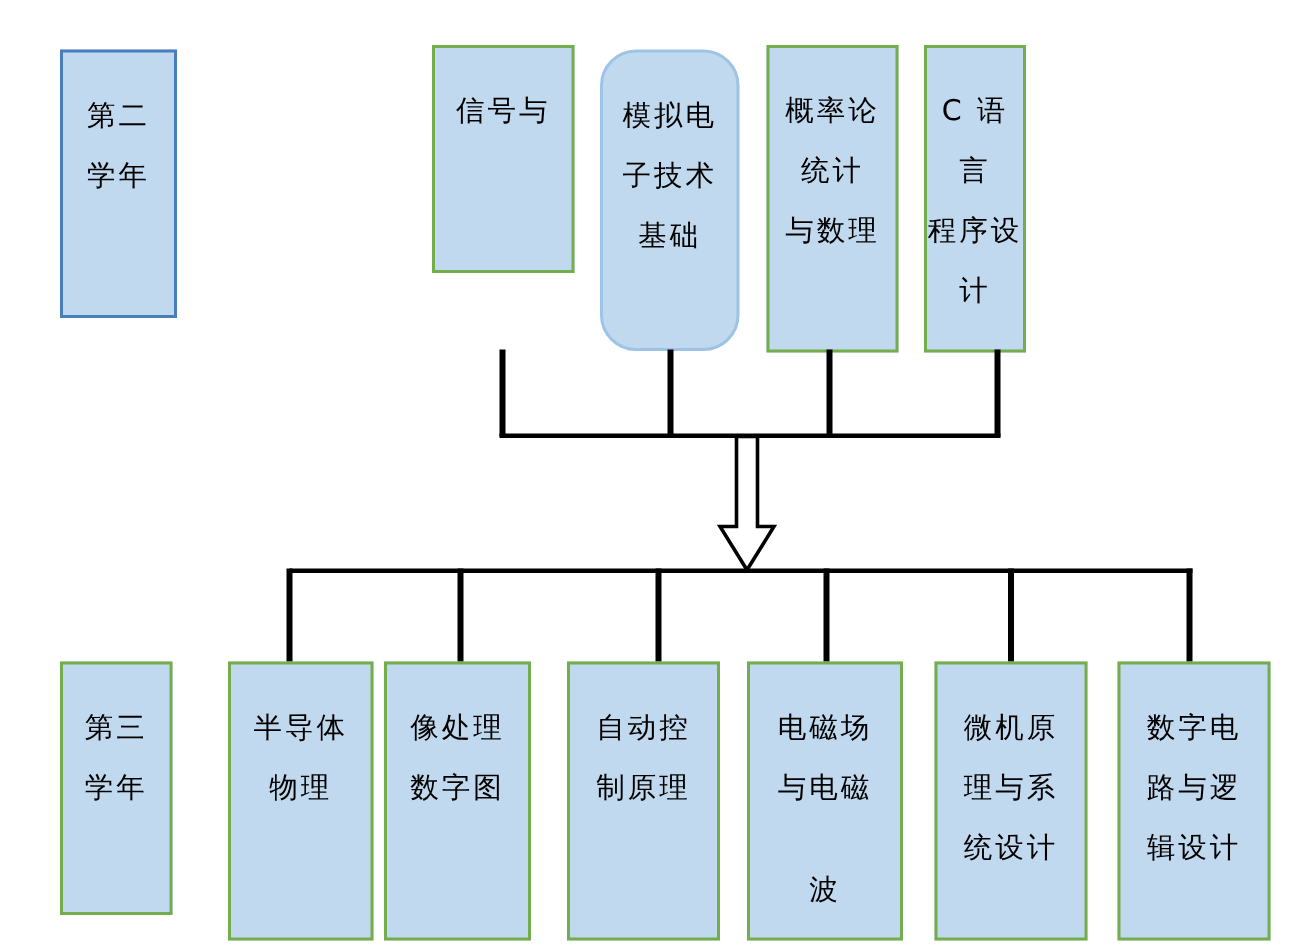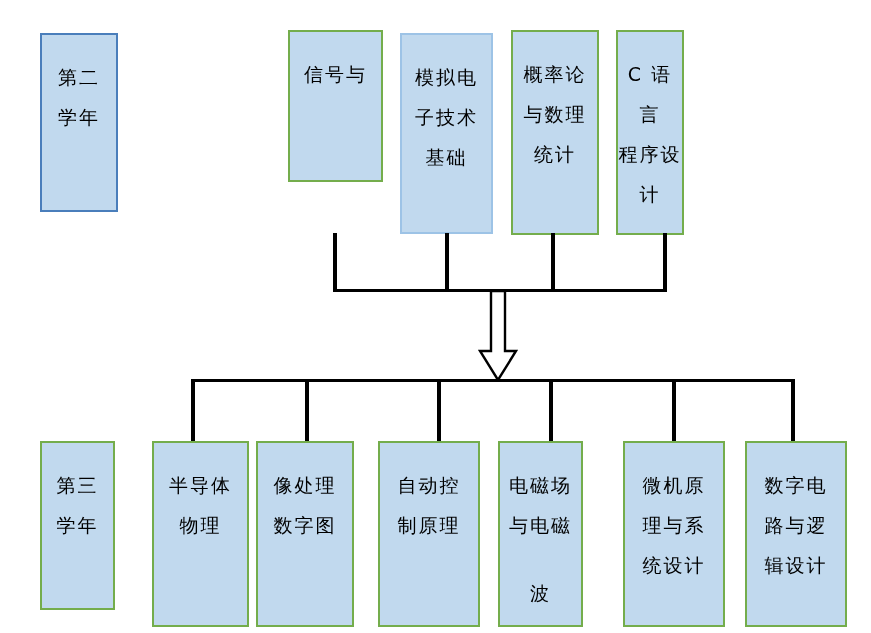--- a/index.html
+++ b/index.html
@@ -43,30 +43,30 @@
 
   <div class="box border-blue" style="left:40px; top:33px; width:78px; height:179px;">
     <span class="ln">第二</span>
     <span class="ln">学年</span>
   </div>
 
   <div class="box" style="left:288px; top:30px; width:95px; height:152px;">
     <span class="ln">信号与</span>
   </div>
 
-  <div class="box border-lightblue" style="left:400px; top:33px; width:93px; height:201px;">
+  <div class="box border-lightblue" style="left:400px; top:33px; width:93px; height:201px;border-radius:24px;">
     <span class="ln">模拟电</span>
     <span class="ln">子技术</span>
     <span class="ln">基础</span>
   </div>
 
   <div class="box" style="left:511px; top:30px; width:88px; height:205px;">
     <span class="ln">概率论</span>
+    <span class="ln">统计</span>
     <span class="ln">与数理</span>
-    <span class="ln">统计</span>
   </div>
 
   <div class="box" style="left:616px; top:30px; width:68px; height:205px;">
     <span class="ln">C 语言</span>
     <span class="ln">程序设</span>
     <span class="ln">计</span>
   </div>
 
   <div class="vline" style="left:333px; top:233px; height:58px;"></div>
   <div class="vline" style="left:445px; top:233px; height:58px;"></div>
@@ -99,21 +99,21 @@
   <div class="box" style="left:256px; top:441px; width:98px; height:186px;">
     <span class="ln">像处理</span>
     <span class="ln">数字图</span>
   </div>
 
   <div class="box" style="left:378px; top:441px; width:102px; height:186px;">
     <span class="ln">自动控</span>
     <span class="ln">制原理</span>
   </div>
 
-  <div class="box" style="left:498px; top:441px; width:85px; height:186px;">
+  <div class="box" style="left:498px; top:441px; width:104px; height:186px;">
     <span class="ln">电磁场</span>
     <span class="ln">与电磁</span>
     <span class="ln gap">波</span>
   </div>
 
   <div class="box" style="left:623px; top:441px; width:102px; height:186px;">
     <span class="ln">微机原</span>
     <span class="ln">理与系</span>
     <span class="ln">统设计</span>
   </div>

